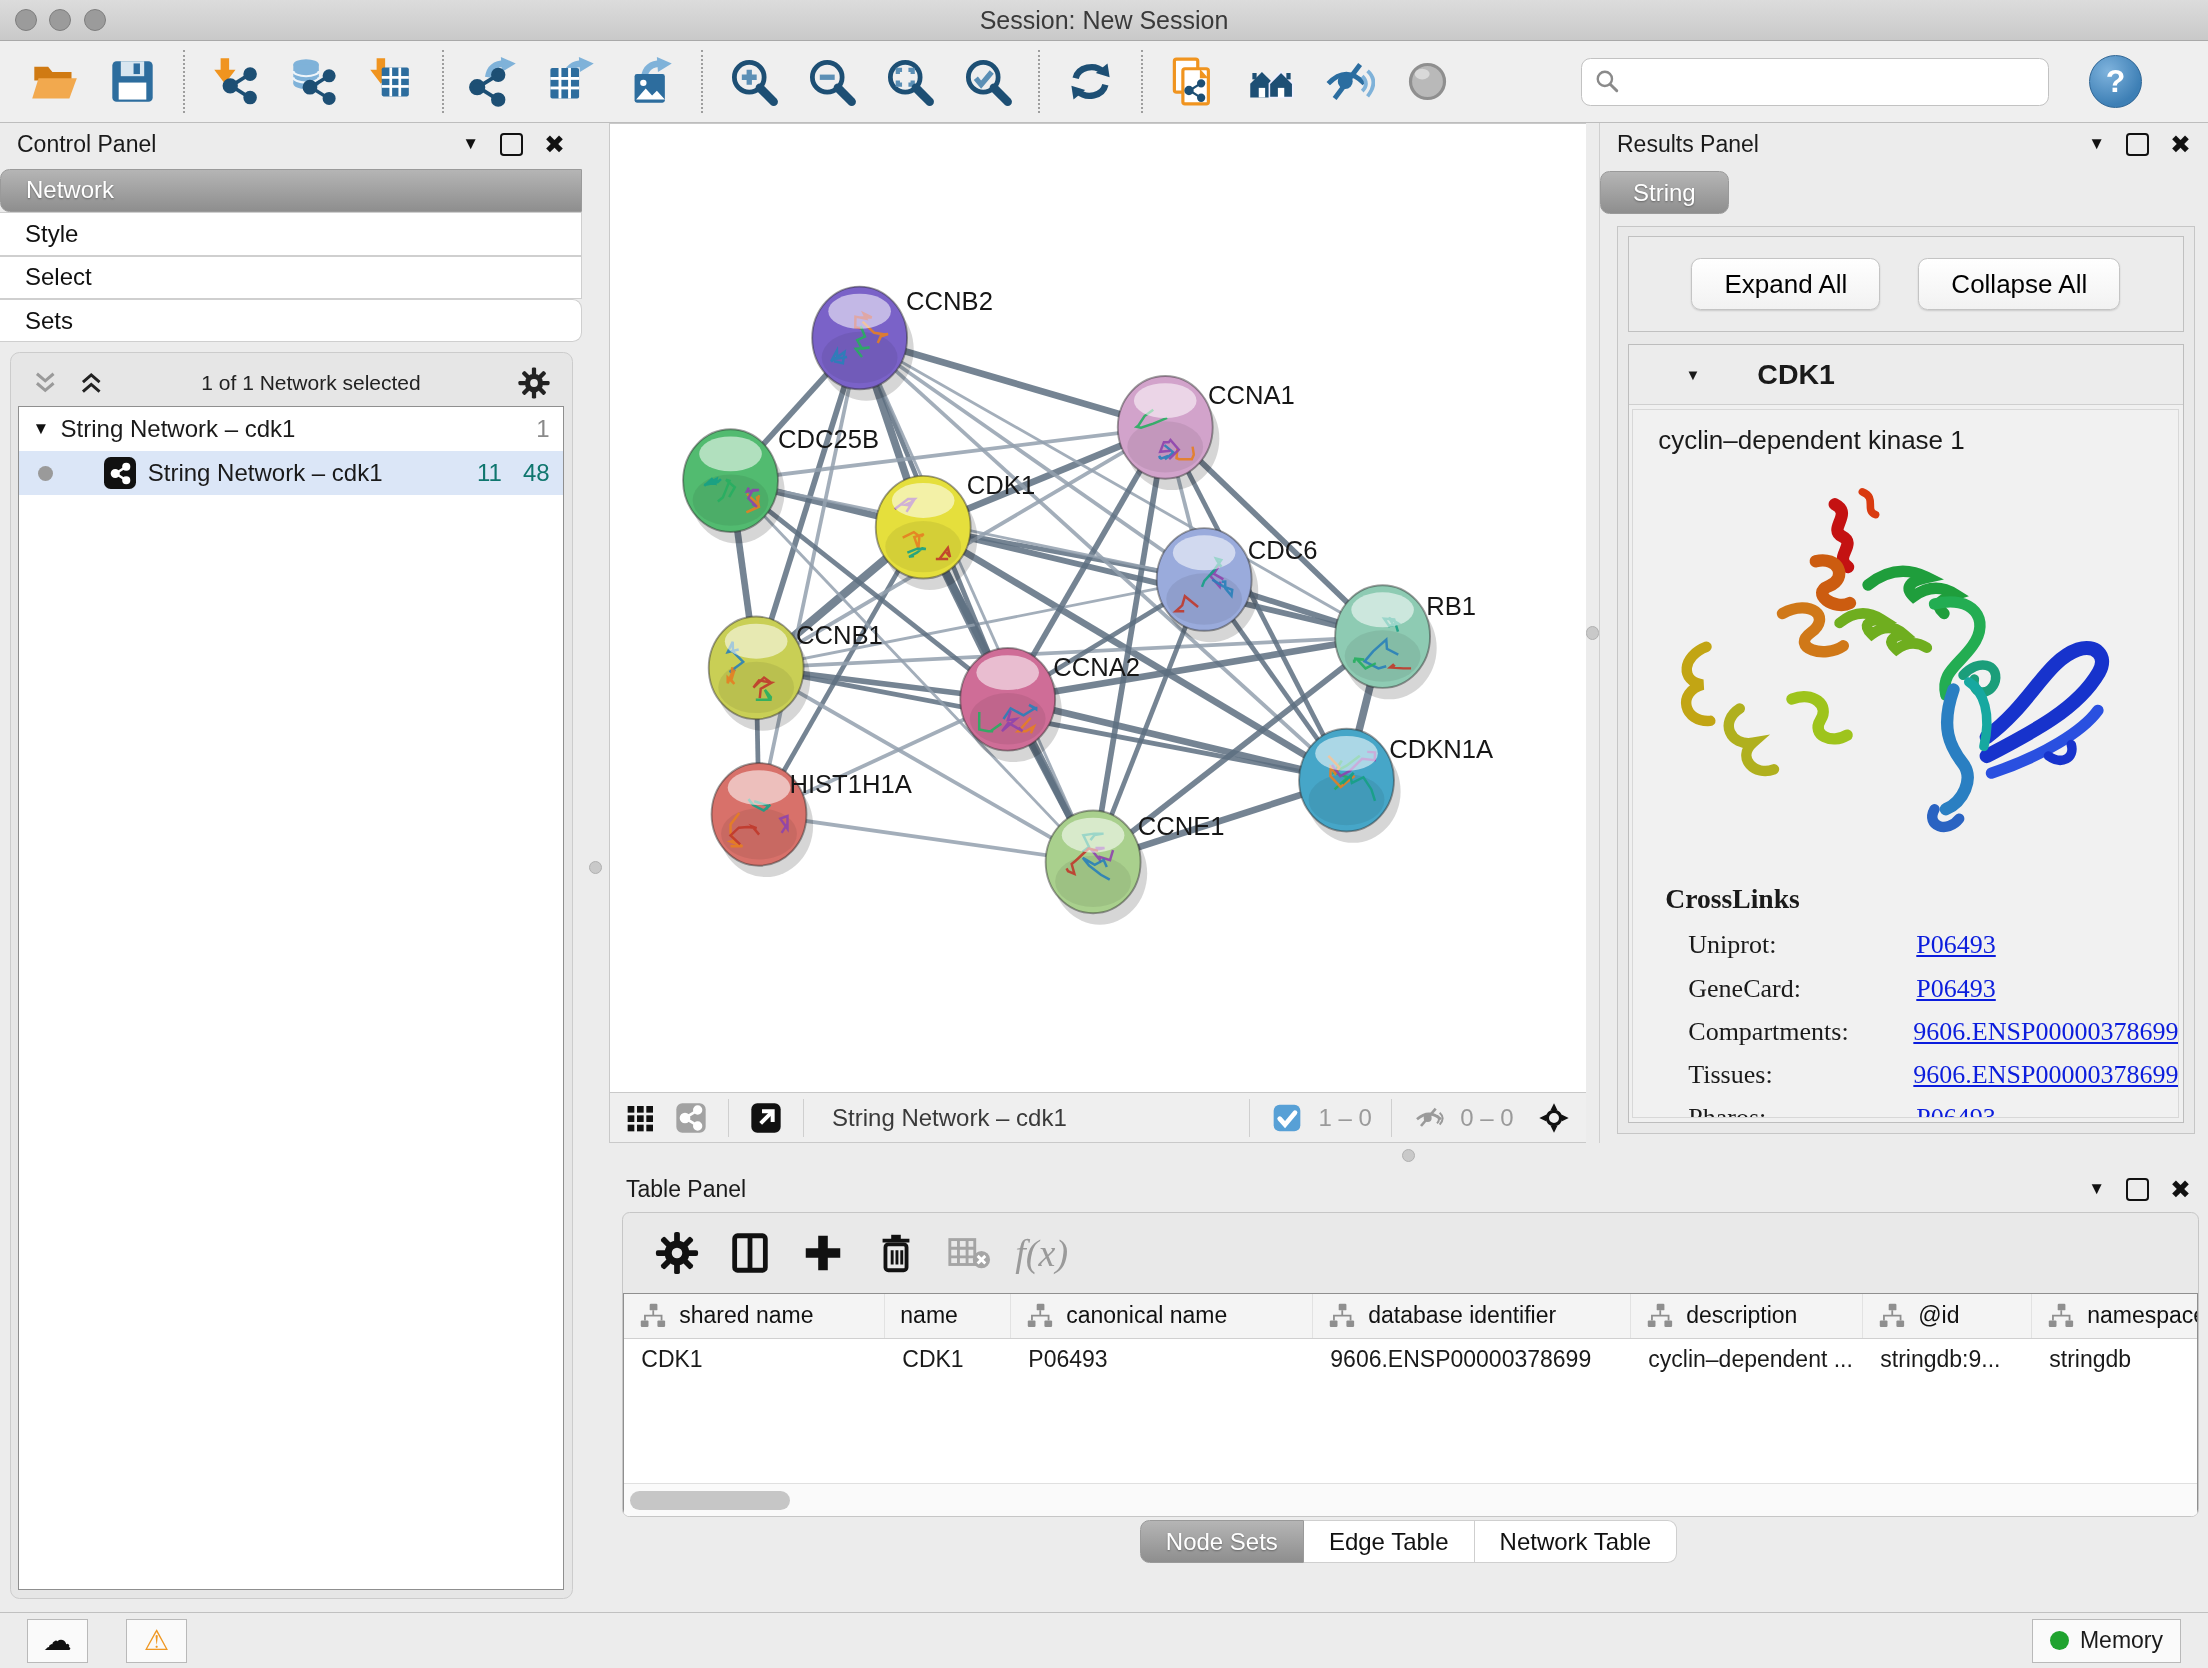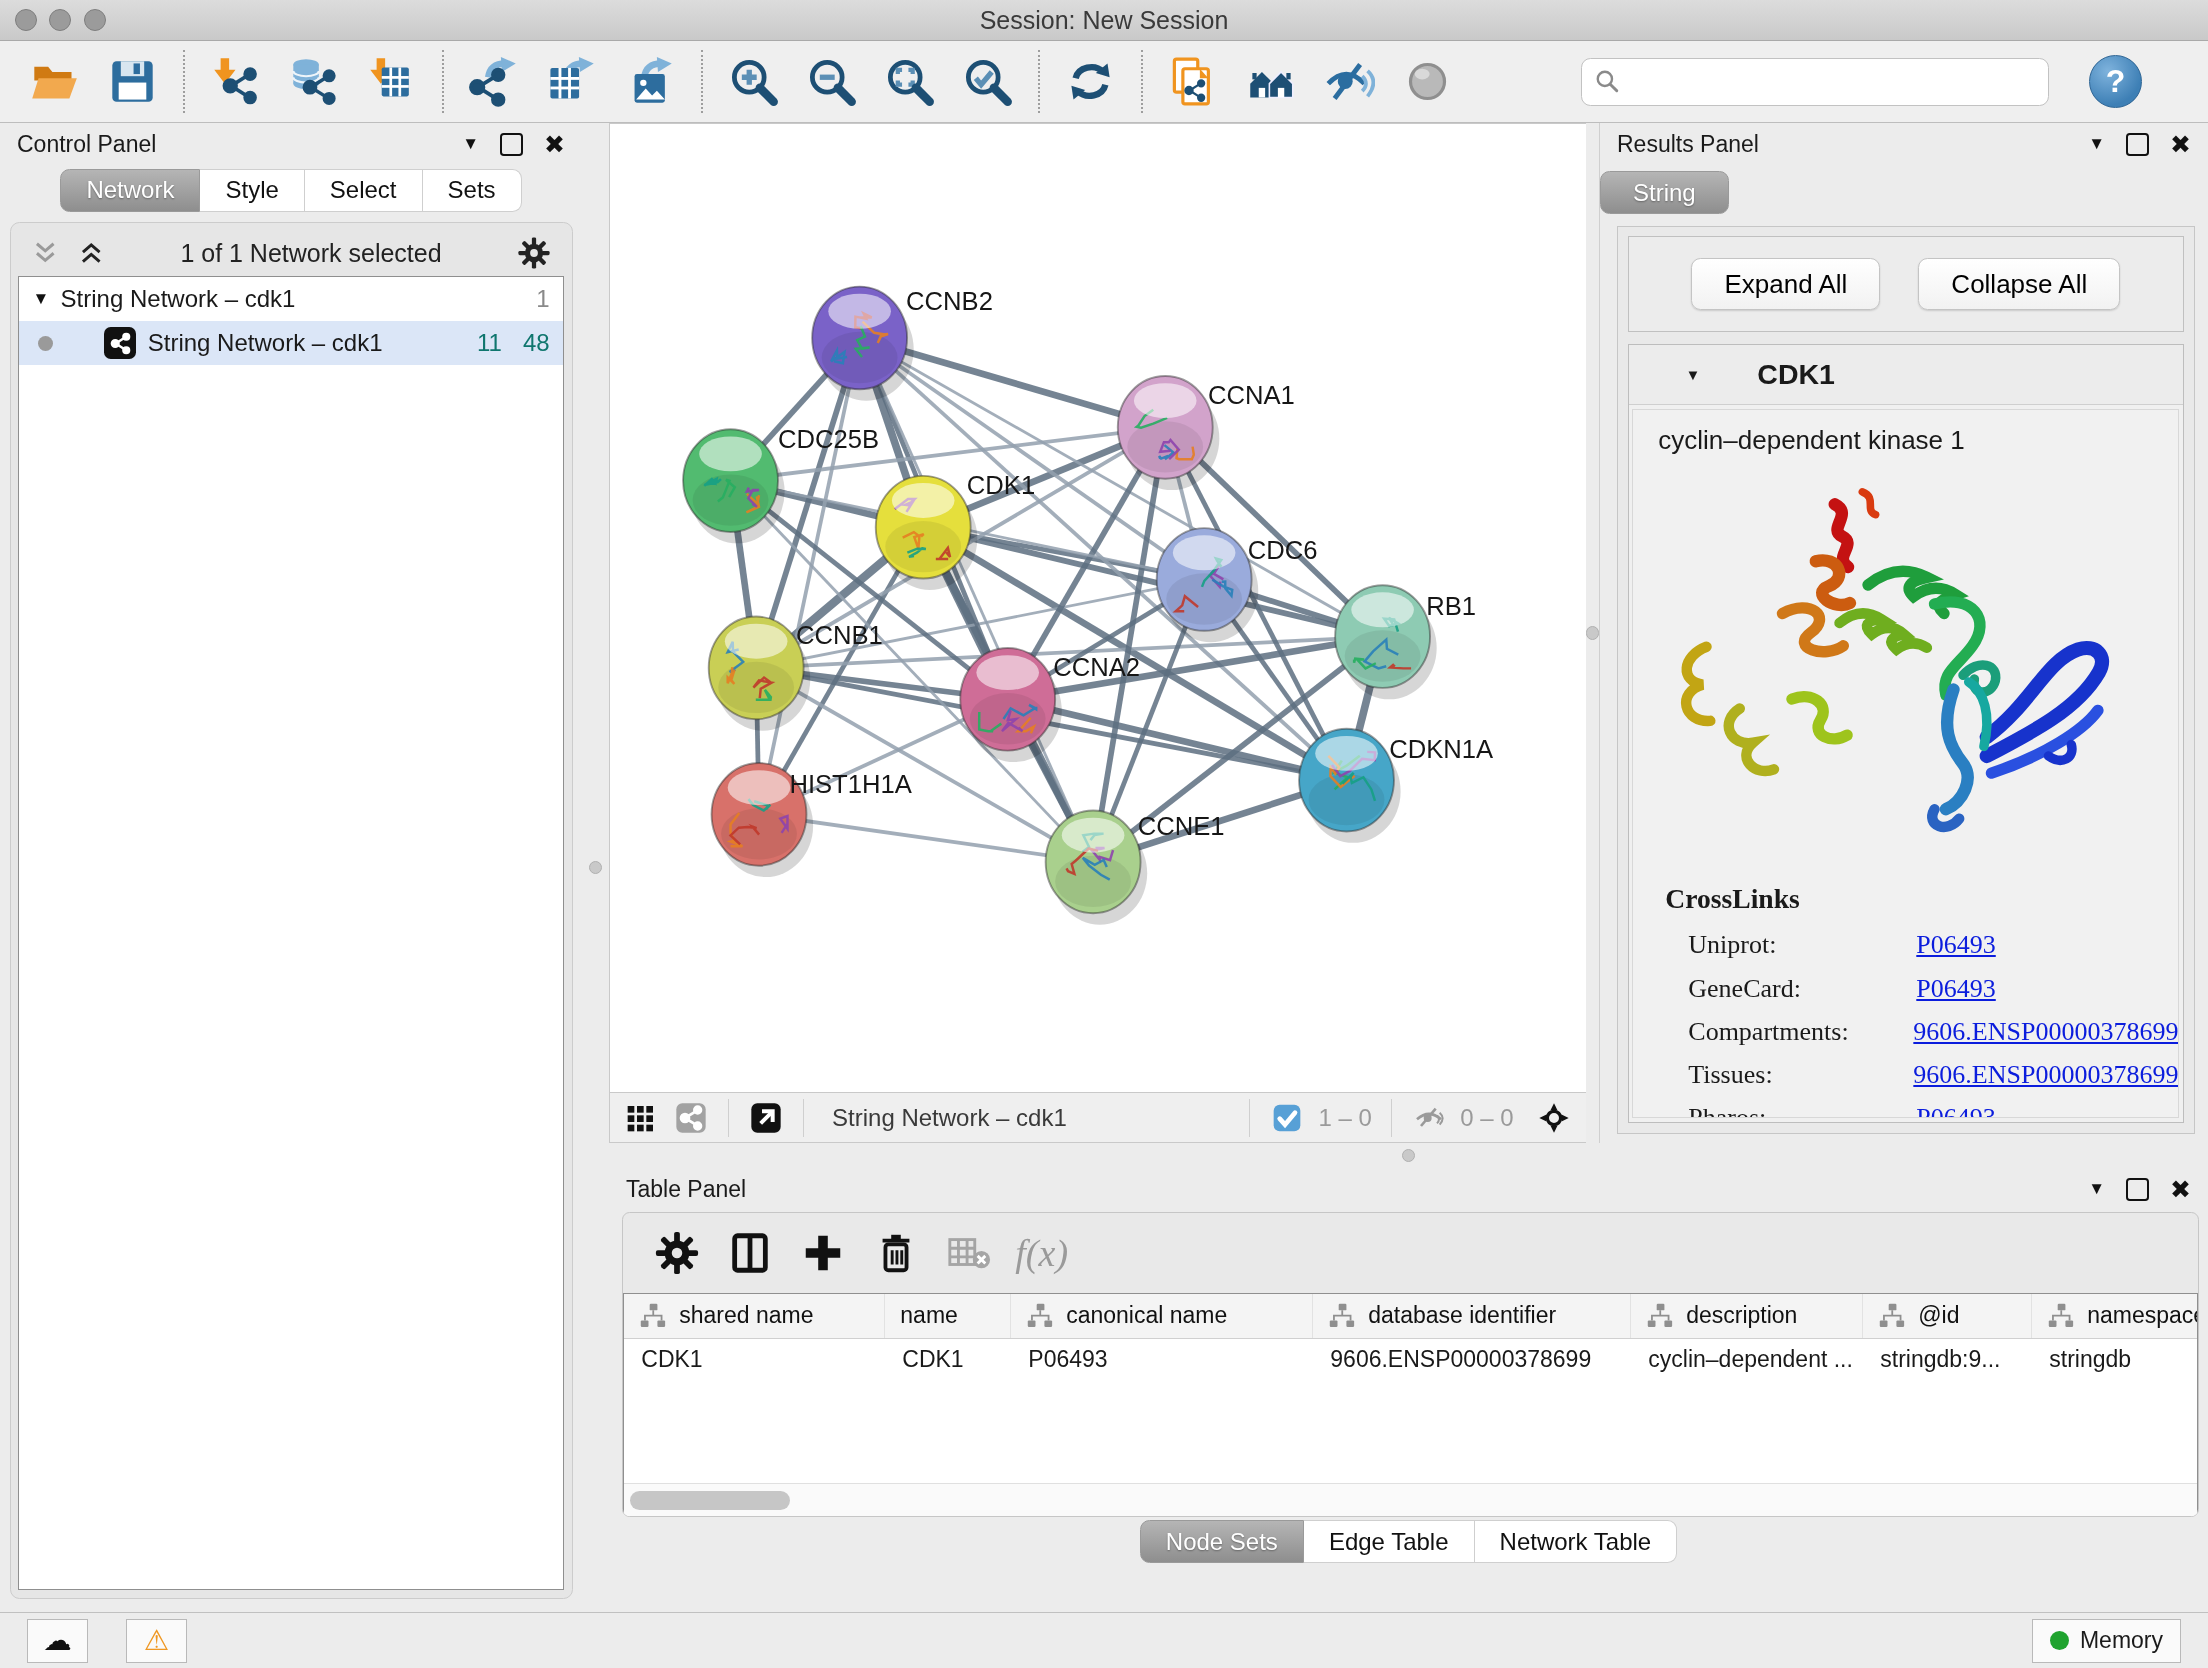--- a/index.html
+++ b/index.html
@@ -74,27 +74,27 @@
     text-shadow:0 1px 1.9px rgba(0,0,0,.35);border-color:#9a9a9a;
   }
   .seg-single{
     font-size:24px;padding:6.7px 32px;border-radius:9.5px;
     background:linear-gradient(#b5b5b5,#8e8e8e);color:#fff;border:1px solid #9a9a9a;
     text-shadow:0 1px 1.9px rgba(0,0,0,.35);cursor:pointer;
   }
 
   
   .control-panel{width:582px;flex:0 0 582px;display:flex;flex-direction:column;background:#ececec;min-height:0;}
-  .cp-tabs{margin:3.8px 0 9.5px 0;}
+  .cp-tabs{margin:3.8px 0 9.5px 0;flex-direction:column;}
   .cp-box{
     flex:1;margin:0 9.5px 13.3px 9.5px;background:#e6e6e6;border:1px solid #cccccc;border-radius:9.5px;
     display:flex;flex-direction:column;min-height:0;padding:7.6px;box-sizing:border-box;
   }
   .cp-statusline{height:46px;display:flex;align-items:center;padding:0 13.3px;gap:17px;}
-  .cp-status-text{flex:1;text-align:center;font-size:25px;color:#222;}
+  .cp-status-text{flex:1;text-align:center;font-size:21px;color:#222;}
   .cp-tree{
     flex:1;background:#fff;border:1.9px solid #8f8f8f;overflow:hidden;
   }
   .tree-row{height:44px;display:flex;align-items:center;font-size:24px;gap:11.4px;padding:0 13.3px;}
   .tree-row .count{margin-left:auto;color:#8a8a8a;}
   .tree-row.child{background:#dbe6f7;}
   .tree-row .dot{width:15px;height:15px;border-radius:50%;background:#9a9a9a;margin-left:5.7px;}
   .tree-row .disc{font-size:17px;color:#111;}
   .tree-row .counts2{margin-left:auto;color:#0f766e;display:flex;gap:21px;}
   .share-badge{width:32px;height:32px;border-radius:6.7px;background:#111;display:flex;align-items:center;justify-content:center;}

